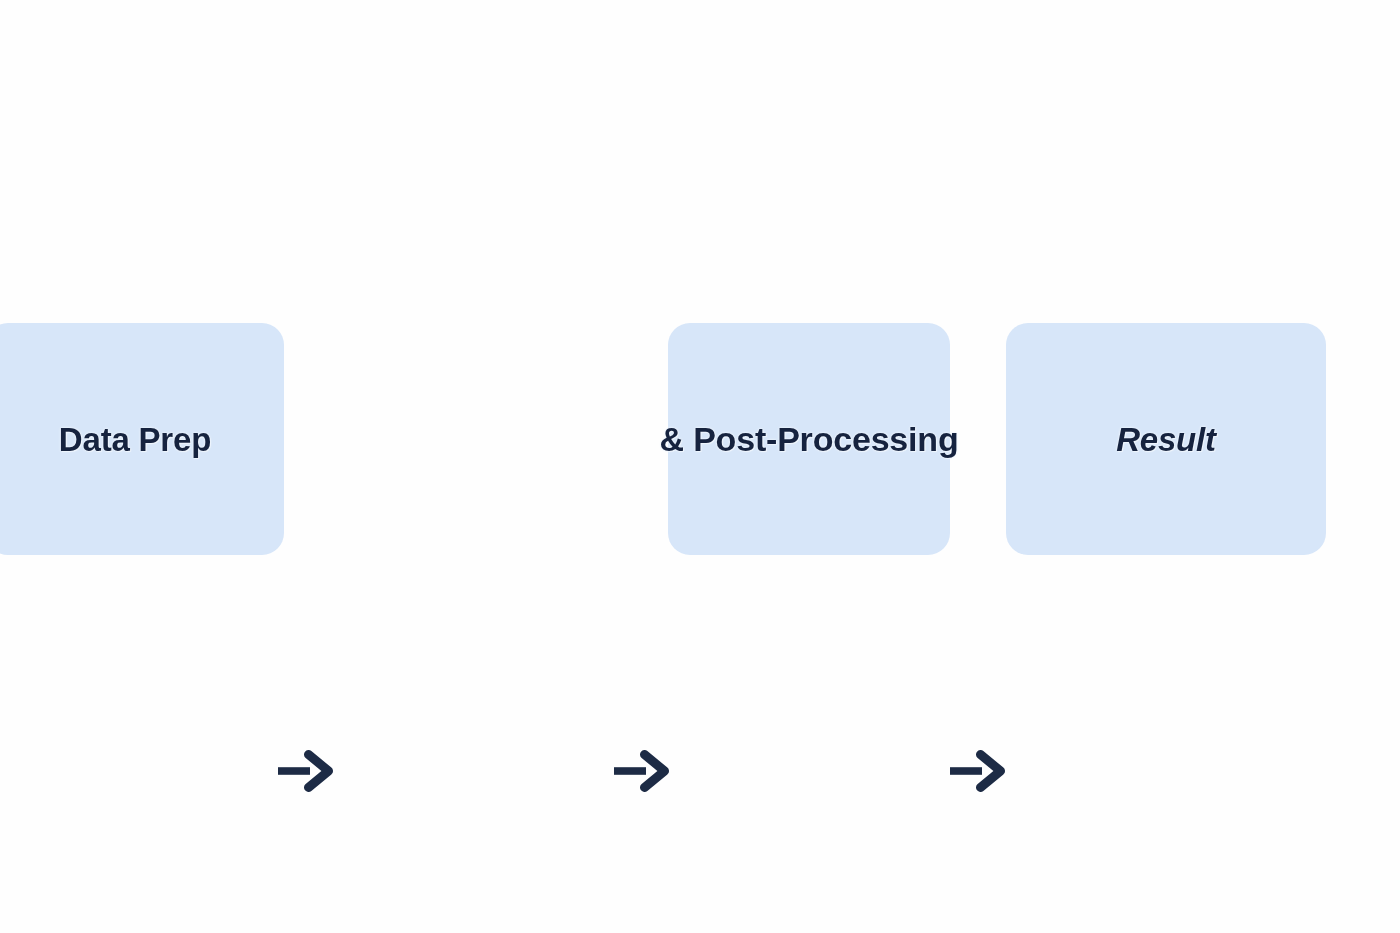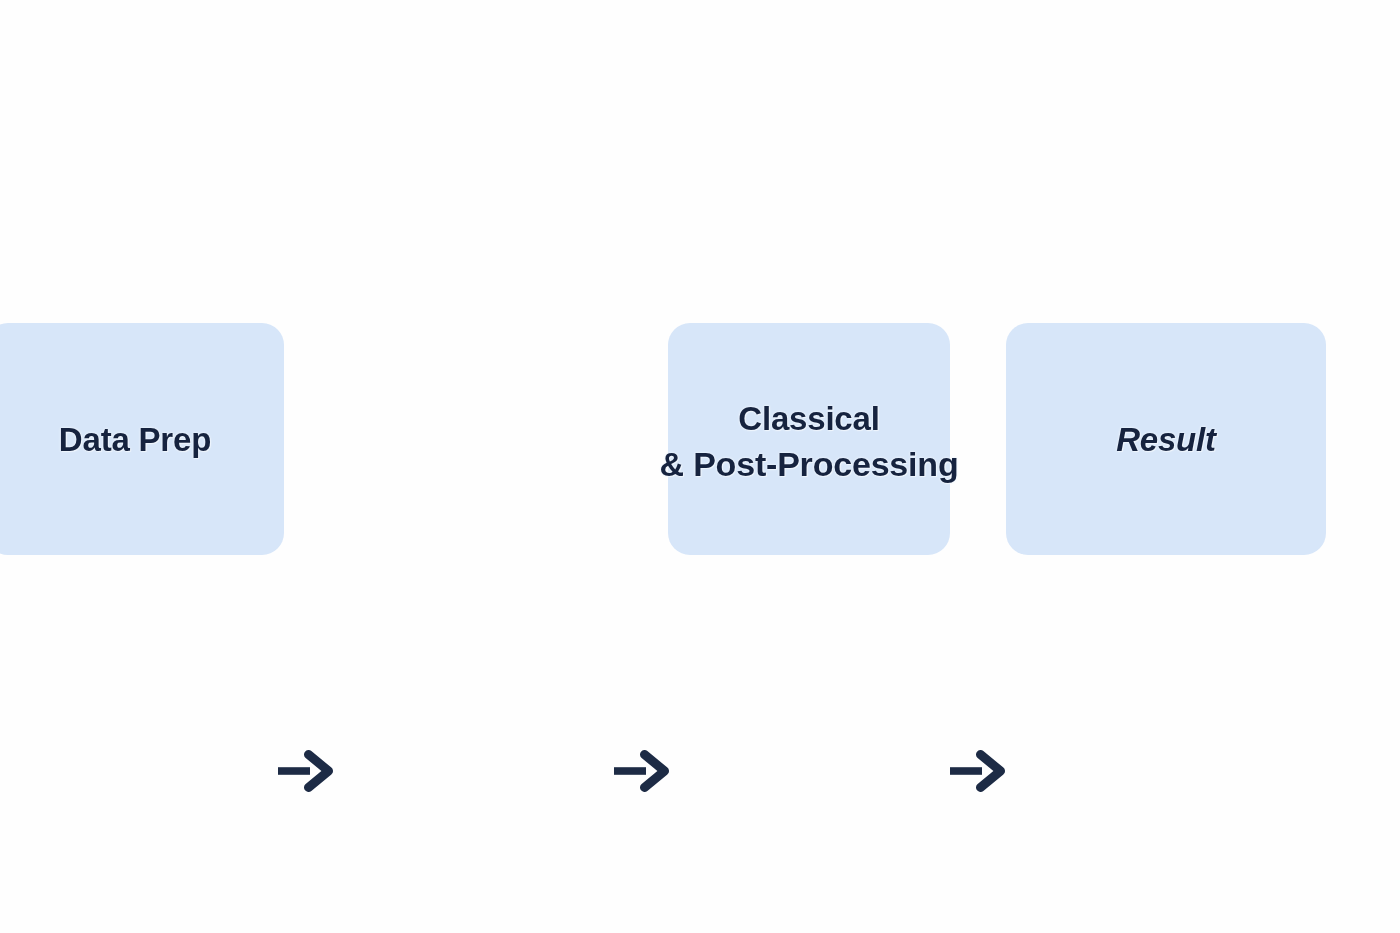--- a/index.html
+++ b/index.html
@@ -107,21 +107,20 @@
 
 
     <div class="arrow" id="arrow-2">
       <svg width="56" height="42" viewBox="0 0 56 42" xmlns="http://www.w3.org/2000/svg">
         <path d="M1 17.2 H33 V24.8 H1 Z" fill="#1d2b45"></path>
         <path d="M31.5 4.5 L51.5 21 L31.5 37.5" fill="none" stroke="#1d2b45" stroke-width="9" stroke-linecap="round" stroke-linejoin="round"></path>
       </svg>
     </div>
 
     <div class="node" id="node-3">
-      <span class="node-line">Classical</span>
       <span class="node-line sub">&amp; Post-Processing</span>
     </div>
 
     <div class="arrow" id="arrow-3">
       <svg width="56" height="42" viewBox="0 0 56 42" xmlns="http://www.w3.org/2000/svg">
         <path d="M1 17.2 H33 V24.8 H1 Z" fill="#1d2b45"></path>
         <path d="M31.5 4.5 L51.5 21 L31.5 37.5" fill="none" stroke="#1d2b45" stroke-width="9" stroke-linecap="round" stroke-linejoin="round"></path>
       </svg>
     </div>
 

